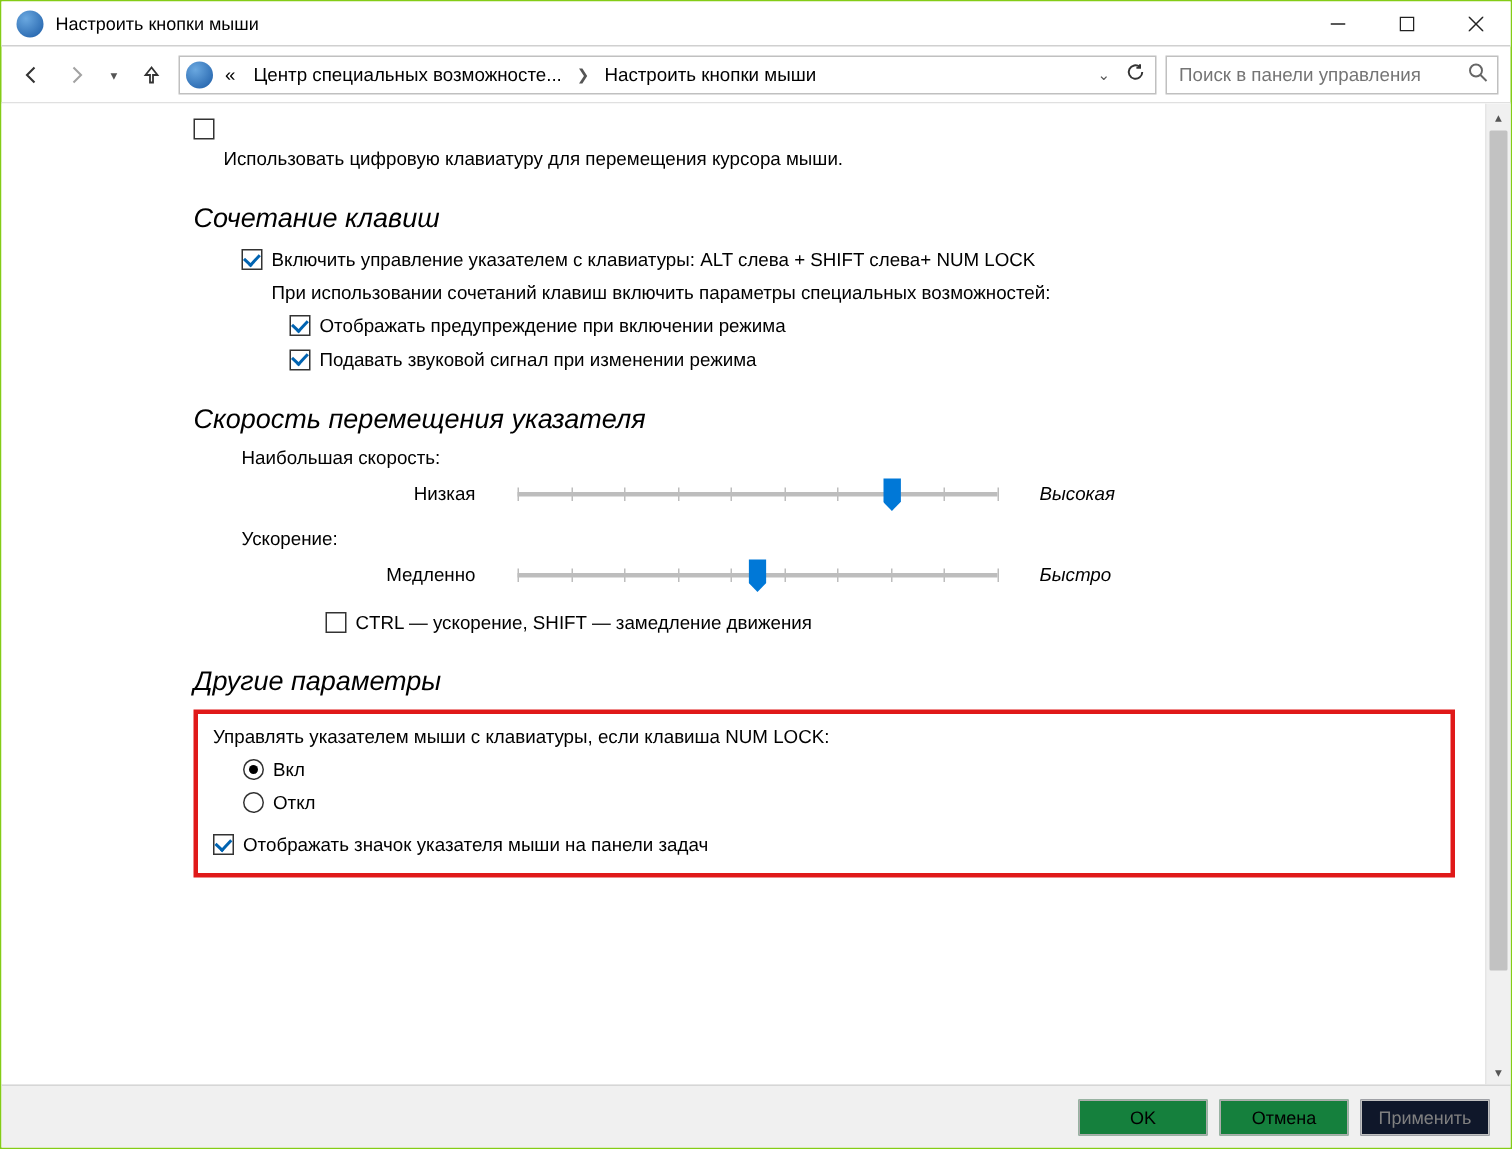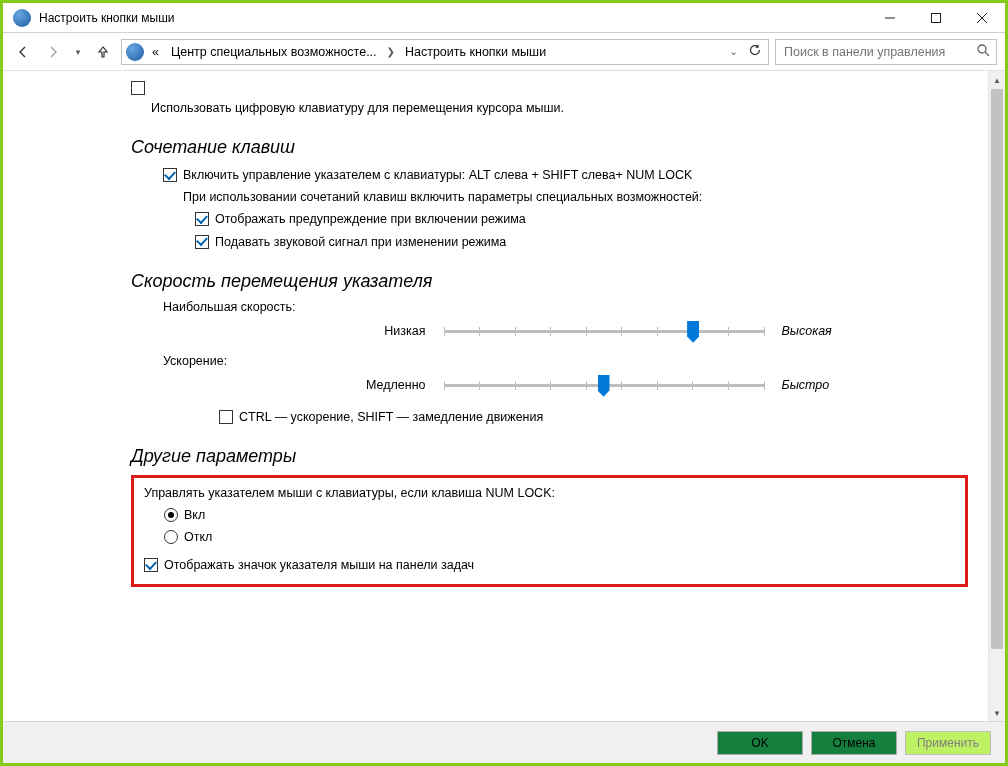--- a/index.html
+++ b/index.html
@@ -1,17 +1,17 @@
 <!DOCTYPE html>
 <html><head>
 <meta charset="utf-8">
 <style>
   * { box-sizing: border-box; }
   body { margin: 0; font-family: "Segoe UI", Tahoma, sans-serif; font-size: 12.5px; color: #000; background: #fff; }
-  .window { width: 1008px; height: 766px; border: 3px solid #84cc16; display: flex; flex-direction: column; background: #fff; }
+  .window { width: 1008px; height: 766px; border: 1px solid #84cc16; display: flex; flex-direction: column; background: #fff; }
   .titlebar { height: 30px; background: #fff; display: flex; align-items: center; border-bottom: 1px solid #d0d0d0; }
   .titlebar-icon { width: 18px; height: 18px; margin: 0 8px 0 10px; border-radius: 50%; background: radial-gradient(circle at 35% 30%, #6aa8e0, #1a5aa5); display:flex; align-items:center; justify-content:center; }
   .titlebar-title { flex: 1; font-size: 12px; color: #000; }
   .win-ctrls { display: flex; height: 100%; }
   .win-btn { width: 46px; display: flex; align-items: center; justify-content: center; font-size: 10px; color:#222; }
 
   .navbar { height: 38px; display: flex; align-items: center; padding: 4px 8px; gap: 6px; border-bottom: 1px solid #e0e0e0; }
   .nav-arrow { width: 24px; height: 24px; display:flex; align-items:center; justify-content:center; color:#555; border-radius:2px; }
   .addrbar { flex:1; height: 26px; border:1px solid #c0c0c0; display:flex; align-items:center; padding:0 4px; gap:4px; }
   .addrbar .seg { padding:0 4px; white-space:nowrap; }
@@ -29,33 +29,33 @@
   .sb-track { flex:1; }
 
   .row { display:flex; align-items:flex-start; gap:6px; margin: 4px 0; line-height:1.45; }
   .check { width:14px; height:14px; border:1px solid #333; flex:0 0 auto; margin-top:2px; display:flex; align-items:center; justify-content:center; }
   .check.checked::after { content:""; width:8px; height:5px; border-left:2px solid #0063b1; border-bottom:2px solid #0063b1; transform: rotate(-47deg) translate(1px,-1px); }
   .radio { width:14px; height:14px; border:1px solid #333; border-radius:50%; flex:0 0 auto; margin-top:2px; display:flex; align-items:center; justify-content:center; }
   .radio.checked::after { content:""; width:6px; height:6px; background:#000; border-radius:50%; }
   .heading { margin: 20px 0 8px 0; font-size:18px;font-style:italic; }
   .indent1 { padding-left: 32px; }
 
-  .slider-wrap { display:flex; align-items:center; gap:18px; margin:8px 0 14px 0; padding-left:76px;justify-content:center; }
+  .slider-wrap { display:flex; align-items:center; gap:28px; margin:8px 0 14px 0; padding-left:76px; }
   .slider-label { width:80px; text-align:right; }
   .slider-label.right { text-align:left;font-style:italic; }
   .track { width:320px; height:18px; position:relative; }
   .track-line { position:absolute; left:0; right:0; top:8px; height:3px; background:#bdbdbd; }
   .tick { position:absolute; top:5px; width:1px; height:9px; background:#bdbdbd; }
   .thumb { position:absolute; top:-1px; width:12px; height:22px; background:#0078d7; transform:translateX(-50%); clip-path: polygon(0 0,100% 0,100% 72%,50% 100%,0 72%); }
 
   .highlight-box { border:3px solid #e01919; padding:8px 10px 6px 10px; margin-top:6px; }
 
   .footer { height: 42px; border-top:1px solid #d6d6d6; display:flex; align-items:center; justify-content:flex-end; gap:8px; padding:0 14px; background:#f0f0f0; }
   .btn { min-width:86px; height:24px; border:1px solid #adadad; background:#15803d; display:flex; align-items:center; justify-content:center; font-size:12px; }
-  .btn.disabled { color:#808080; border-color:#c0c0c0; background:#bef264; }
+  .btn.disabled { color:#808080; border-color:#c0c0c0; background:#0f172a; }
 </style>
 </head>
 <body>
 
 <div class="window">
 
   <div class="titlebar">
     <div class="titlebar-icon"></div>
     <div class="titlebar-title">Настроить кнопки мыши</div>
     <div class="win-ctrls">

